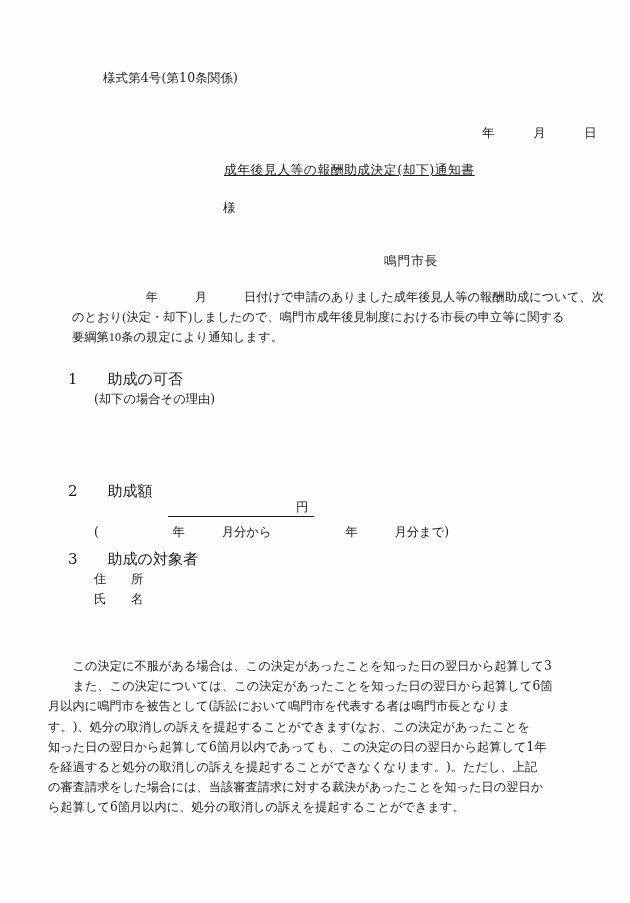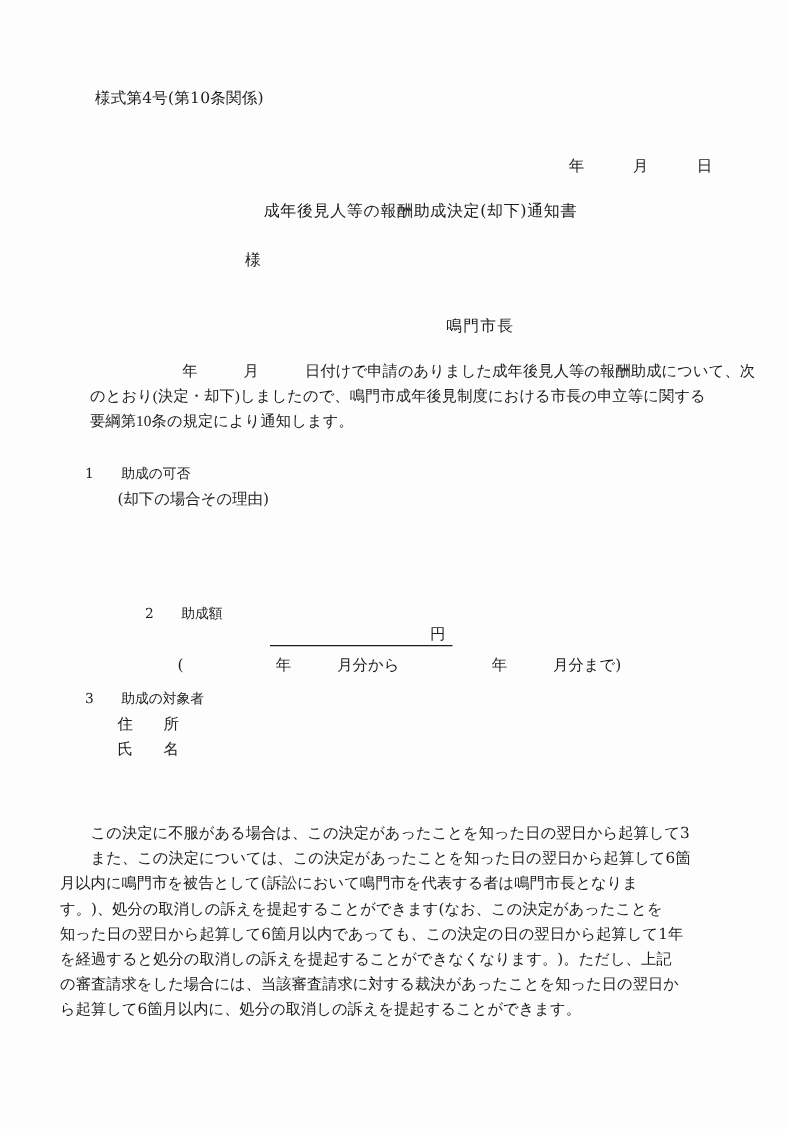--- a/index.html
+++ b/index.html
@@ -22,40 +22,42 @@
     padding: 0;
   }
 
   
   .line {
     position: absolute;
     white-space: pre;
     font-size: 12.2px;
     line-height: 19px;
     letter-spacing: 0.2px;
+    margin-left: 27px;
   }
 
   .form-no {
     left: 76px;
     top: 68px;
     font-size: 12.4px;
   }
 
   .date-line {
     left: 455px;
     top: 123px;
     font-size: 12.4px;
     letter-spacing: 0.4px;
   }
 
   .doc-title {
-    left: 211px;
+    left: 197px;
     top: 160px;
     font-size: 12.8px;
     letter-spacing: 0.5px;
+    text-decoration: underline;
   }
 
   .addressee {
     left: 196px;
     top: 198px;
     font-size: 12.6px;
   }
 
   .issuer {
     left: 357px;
@@ -79,31 +81,31 @@
     font-family: Liberation Serif, serif;
   }
 
   
   .section {
     position: absolute;
     left: 68px;
   }
   .sec-head {
     white-space: pre;
-    font-size: 11px;
+    font-size: 15px;
     line-height: 20px;
   }
   .sec-sub {
     white-space: pre;
     font-size: 12.3px;
     line-height: 20px;
     padding-left: 26px;
   }
   .sec1 { top: 369px; }
-  .sec2 { top: 481px; margin-left: 48px; }
+  .sec2 { top: 481px; }
   .sec3 { top: 549px; }
 
   
   .amount-row {
     position: relative;
     height: 21px;
     padding-left: 26px;
   }
   .amount-rule {
     position: absolute;

